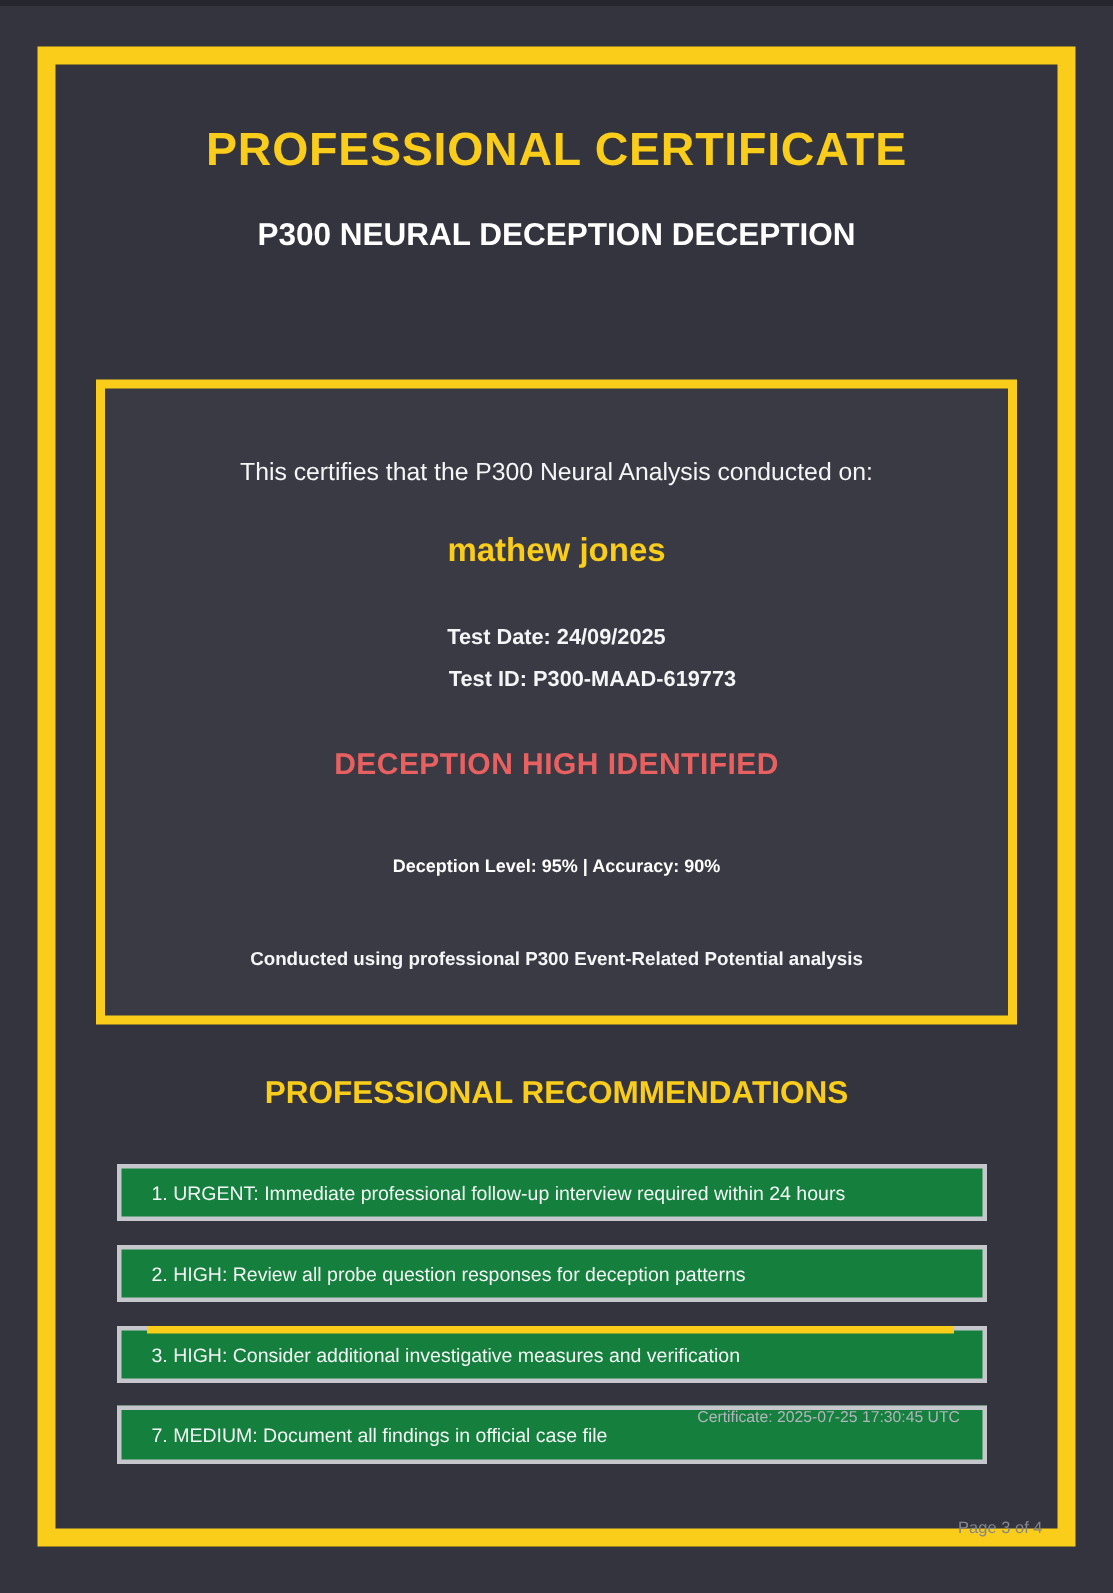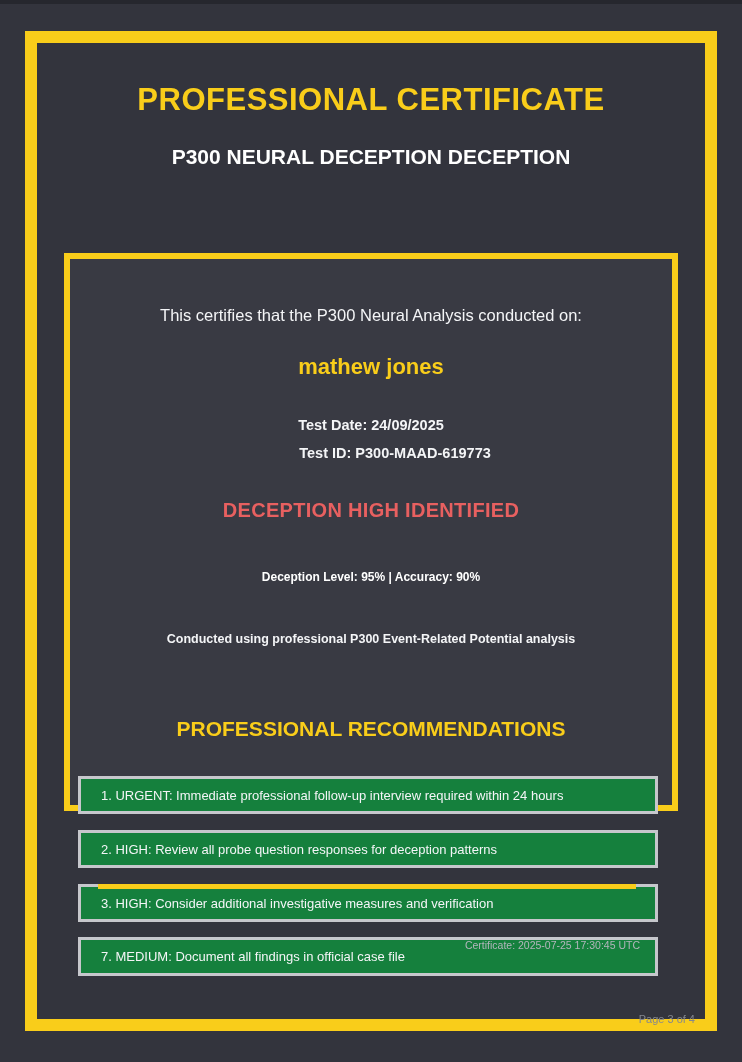--- a/index.html
+++ b/index.html
@@ -46,21 +46,21 @@
   .page-subtitle {
     top: 145px;
     font-size: 21px;
     font-weight: 700;
     color: #ffffff;
   }
 
   .cert-box {
     position: absolute;
     left: 64px; top: 253px;
-    width: 614px; height: 558px;
+    width: 614px; height: 430px;
     border: 6px solid #f9cd1a;
     background: #393a43;
   }
   .cert-box .centered-line { left: 0; right: 0; }
 
   .cert-intro {
     top: 47px;
     font-size: 16.5px;
     font-weight: 400;
     color: #f4f5f7;

